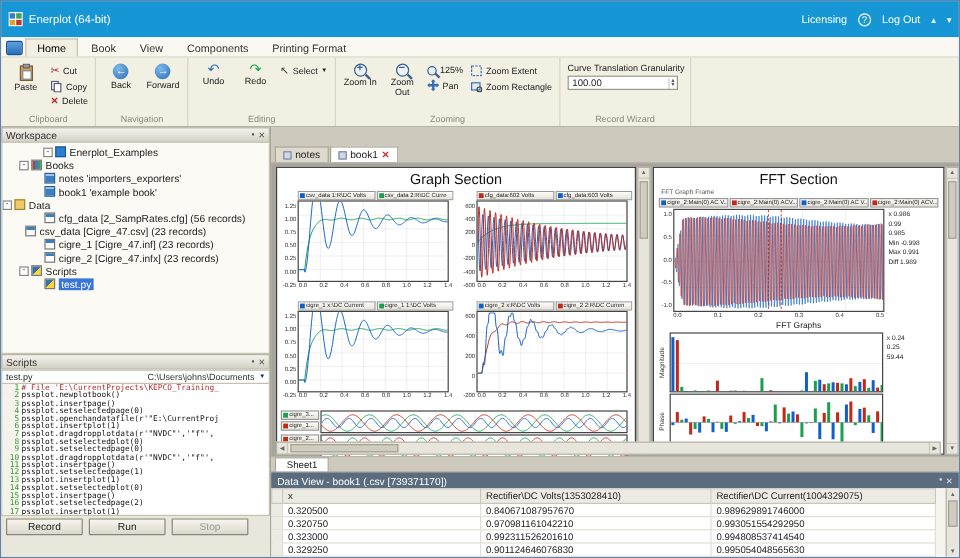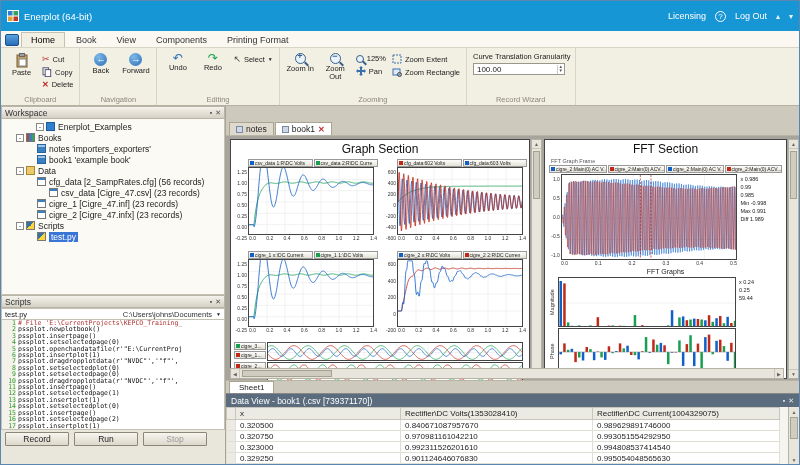--- a/index.html
+++ b/index.html
@@ -320,31 +320,31 @@
           <div class="tree-row" style="padding-left: 25px;">
             <span class="exp-sp"></span>
             <span class="ticon ti-book"></span>
             <span class="tlabel">notes 'importers_exporters'</span>
           </div>
           <div class="tree-row" style="padding-left: 25px;">
             <span class="exp-sp"></span>
             <span class="ticon ti-book"></span>
             <span class="tlabel">book1 'example book'</span>
           </div>
-          <div class="tree-row" style="padding-left: 14px;">
+          <div class="tree-row" style="">
             <span class="expander">-</span>
             <span class="ticon ti-datafolder"></span>
             <span class="tlabel">Data</span>
           </div>
           <div class="tree-row" style="padding-left: 25px;">
             <span class="exp-sp"></span>
             <span class="ticon ti-data"></span>
             <span class="tlabel">cfg_data [2_SampRates.cfg] (56 records)</span>
           </div>
-          <div class="tree-row" style="padding-left: 37px;">
+          <div class="tree-row" style="padding-left: 9px;">
             <span class="exp-sp"></span>
             <span class="ticon ti-data"></span>
             <span class="tlabel">csv_data [Cigre_47.csv] (23 records)</span>
           </div>
           <div class="tree-row" style="padding-left: 25px;">
             <span class="exp-sp"></span>
             <span class="ticon ti-data"></span>
             <span class="tlabel">cigre_1 [Cigre_47.inf] (23 records)</span>
           </div>
           <div class="tree-row" style="padding-left: 25px;">

